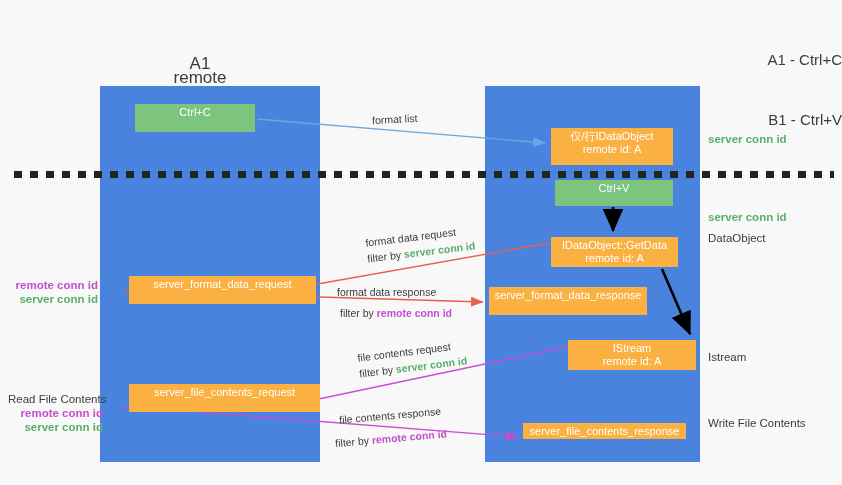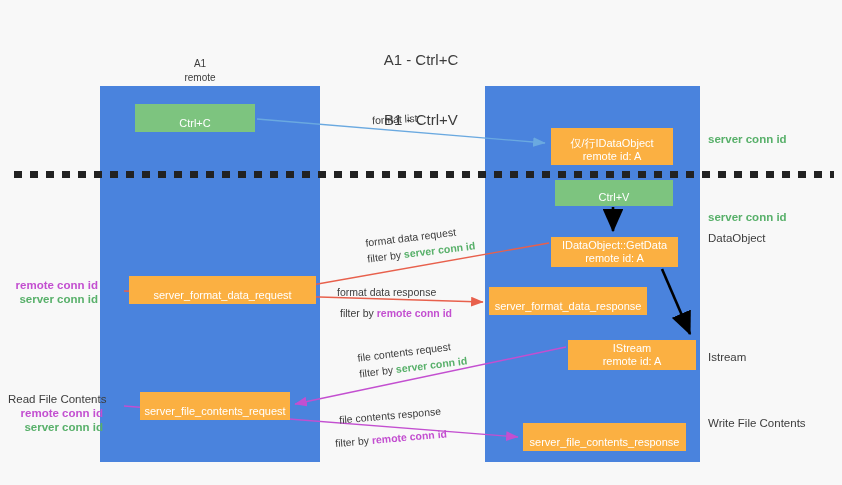--- a/index.html
+++ b/index.html
@@ -26,67 +26,67 @@
   
   #title-block {
     left: 0; top: 10px;
     width: 842px;
     text-align: center;
     font-size: 15px;
     line-height: 20px;
     color: #3c3c3c;
     white-space: pre;
   }
-  .title-line { display: block; }
+  .title-line { display: block; text-align: right; }
 
   
   .col-header {
     text-align: center;
-    font-size: 10px;
+    font-size: 17px;
     line-height: 14px;
     color: #3c3c3c;
   }
   #header-a1 { left: 120px; top: 57px; width: 160px; }
   #header-b1 { left: 512px; top: 57px; width: 160px; }
   .col-header .ch-name { display: block; }
   .col-header .ch-sub { display: block; }
 
   
   .lane {
     background: #4a83dd;
   }
   #lane-a1 { left: 100px; top: 86px; width: 220px; height: 376px; }
   #lane-b1 { left: 485px; top: 86px; width: 215px; height: 376px; }
 
   
   .box {
     display: flex;
     flex-direction: column;
     align-items: center;
-    justify-content: flex-end;
+    justify-content: flex-start;
     text-align: center;
     color: #ffffff;
     font-size: 11px;
     line-height: 13px;
     box-sizing: border-box;
     padding: 2px 4px;
   }
   .box .l1, .box .l2 { display: block; white-space: nowrap; }
   .box-green { background: #7dc47f; }
   .box-orange { background: #fbb042; }
 
   #box-ctrl-c   { left: 135px; top: 104px; width: 120px; height: 28px; }
   #box-ctrl-v   { left: 555px; top: 180px; width: 118px; height: 26px; }
   #box-getclip  { left: 551px; top: 128px; width: 122px; height: 37px; }
   #box-getdata  { left: 551px; top: 237px; width: 127px; height: 30px; }
   #box-istream  { left: 568px; top: 340px; width: 128px; height: 30px; }
   #box-fmt-req  { left: 129px; top: 276px; width: 187px; height: 28px; }
   #box-fmt-res  { left: 489px; top: 287px; width: 158px; height: 28px; }
-  #box-file-req { left: 129px; top: 392px; width: 150px; height: 28px; margin-left: 11px; }
-  #box-file-res { left: 523px; top: 423px; width: 163px; height: 28px; }
+  #box-file-req { left: 129px; top: 384px; width: 191px; height: 28px; }
+  #box-file-res { left: 523px; top: 423px; width: 163px; height: 16px; }
 
   
   .side-note {
     font-size: 11.5px;
     line-height: 14px;
     white-space: nowrap;
   }
   .c-green  { color: #58b06a; font-weight: bold; }
   .c-purple { color: #c34fd0; font-weight: bold; }
   .c-plain  { color: #3c3c3c; }

